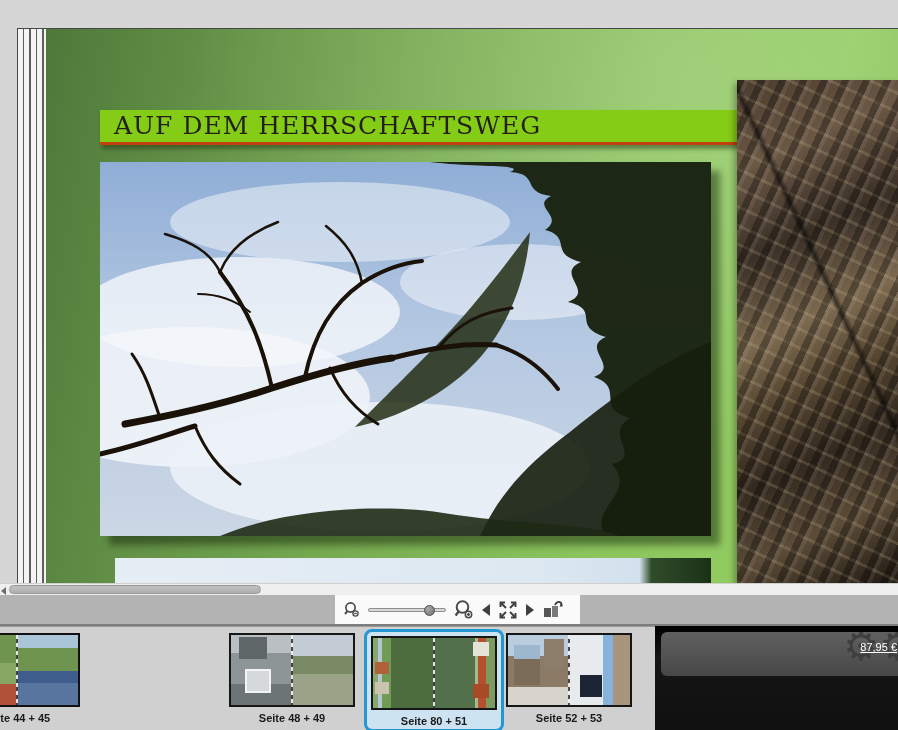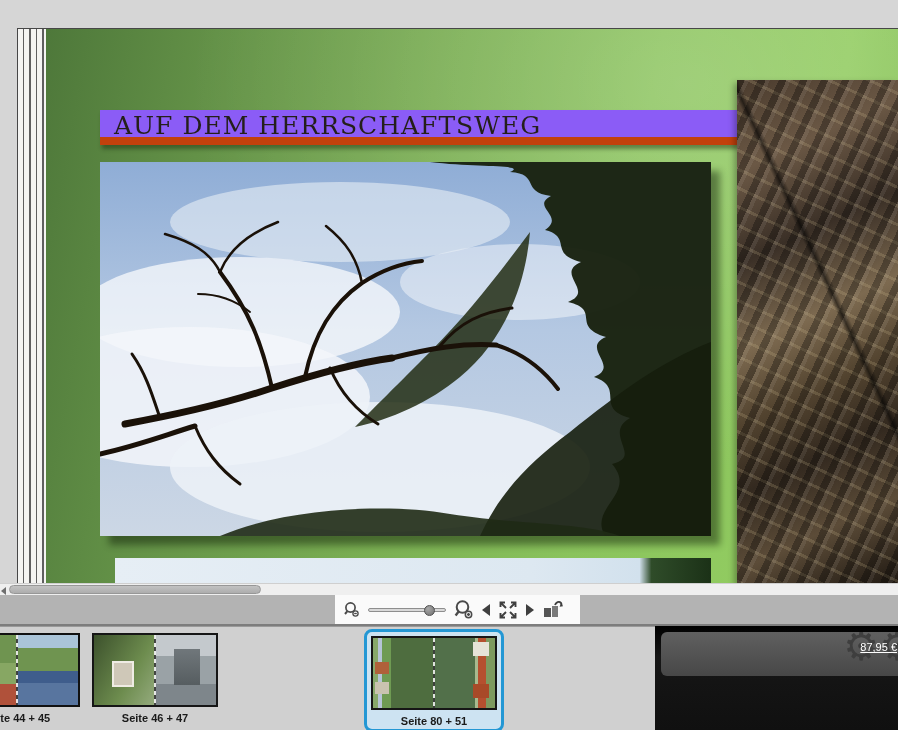--- a/index.html
+++ b/index.html
@@ -8,22 +8,22 @@
 
   
   .page-border{position:absolute;left:17px;top:28px;width:900px;height:556px;border:1px solid #474747;box-sizing:border-box;}
   .page-stack{position:absolute;left:18px;top:29px;width:28px;height:554px;
     background:repeating-linear-gradient(to right,#f4f4f2 0 5px,#5f5f5f 5px 6.5px);}
   .page-green{position:absolute;left:46px;top:29px;width:852px;height:554px;
     background:
       radial-gradient(ellipse at 75% 10%,rgba(255,255,255,0.18),transparent 55%),
       linear-gradient(100deg,#4e783a 0%,#639147 18%,#79ad52 42%,#8ac35c 65%,#92cc61 85%,#84bd55 100%);}
 
-  .title-bar{position:absolute;left:100px;top:110px;width:637px;height:35px;background:#8b5cf6;
-    border-bottom:8px solid #c2410c;box-shadow:2px 4px 4px rgba(25,40,12,0.45);box-sizing:border-box;
+  .title-bar{position:absolute;left:100px;top:110px;width:637px;height:35px;background:#84cc16;
+    border-bottom:3px solid #c2410c;box-shadow:2px 4px 4px rgba(25,40,12,0.45);box-sizing:border-box;
     font-family:"DejaVu Serif","Liberation Serif",serif;font-size:25px;letter-spacing:1px;color:#241f1a;
     line-height:31px;padding-left:14px;overflow:hidden;white-space:nowrap;}
 
   .photo-tree{position:absolute;left:100px;top:162px;width:611px;height:374px;
     box-shadow:9px 9px 7px rgba(10,25,5,0.45);overflow:hidden;}
   .photo-tree svg{display:block;width:100%;height:100%;}
 
   .photo-rock{position:absolute;left:737px;top:80px;width:161px;height:503px;
     background:
       linear-gradient(65deg,transparent 57%,rgba(0,0,0,0.55) 58.2%,transparent 59.6%),
@@ -205,45 +205,56 @@
 
     <div class="thumb t1" style="left:-46px">
       <div class="thumb-img">
         <div class="half l t1l"></div>
         <div class="half r t1r"></div>
         <div class="fold"></div>
       </div>
       <div class="thumb-label">Seite 44 + 45</div>
     </div>
 
-    <div class="thumb t2" style="left:92px">
-      <div class="thumb-img">
-        <div class="half l t2l"></div>
-        <div class="half r t2r"></div>
-        <div class="chip" style="left:18px;top:26px;width:22px;height:26px;background:#cfc8b8;box-shadow:inset 0 0 0 2px #efece4;"></div>
-        <div class="chip" style="left:80px;top:14px;width:26px;height:36px;background:linear-gradient(#70777b,#565d60);"></div>
-        <div class="fold"></div>
-      </div>
-      <div class="thumb-label">Seite 46 + 47</div>
-    </div>
-
+
+    <div class="thumb t3" style="left:229px">
+      <div class="thumb-img">
+        <div class="half l t3l"></div>
+        <div class="half r t3r"></div>
+        <div class="chip" style="left:8px;top:2px;width:28px;height:22px;background:#5f6668;"></div>
+        <div class="chip" style="left:14px;top:34px;width:26px;height:24px;background:#d6d9db;box-shadow:inset 0 0 0 2px #f2f3f4;"></div>
+        <div class="fold"></div>
+      </div>
+      <div class="thumb-label">Seite 48 + 49</div>
+    </div>
 
     <div class="thumb t4 selected" style="left:364px">
       <div class="thumb-img">
         <div class="half l t4l"></div>
         <div class="half r t4r"></div>
         <div class="chip" style="left:2px;top:24px;width:14px;height:12px;background:#b0613a;"></div>
         <div class="chip" style="left:2px;top:44px;width:14px;height:12px;background:#c9c3b0;"></div>
         <div class="chip" style="left:100px;top:4px;width:16px;height:14px;background:#e6e3d8;"></div>
         <div class="chip" style="left:100px;top:46px;width:16px;height:14px;background:#a84a28;"></div>
         <div class="fold"></div>
       </div>
       <div class="thumb-label">Seite 80 + 51</div>
     </div>
 
+    <div class="thumb t5" style="left:506px">
+      <div class="thumb-img">
+        <div class="half l t5l"></div>
+        <div class="half r t5r"></div>
+        <div class="chip" style="left:6px;top:10px;width:26px;height:40px;background:linear-gradient(#9db8cd 0 35%,#7a6c58 35% 100%);"></div>
+        <div class="chip" style="left:36px;top:4px;width:20px;height:30px;background:#8d7e6b;"></div>
+        <div class="chip" style="left:72px;top:40px;width:22px;height:22px;background:#1d2433;"></div>
+        <div class="fold"></div>
+      </div>
+      <div class="thumb-label">Seite 52 + 53</div>
+    </div>
   </div>
 
   <div class="cart">
     <div class="product-panel">
       <span class="gear-decoration">⚙⚙</span>
       <a class="price-link">87,95 €</a>
     </div>
   </div>
 
 </div>

